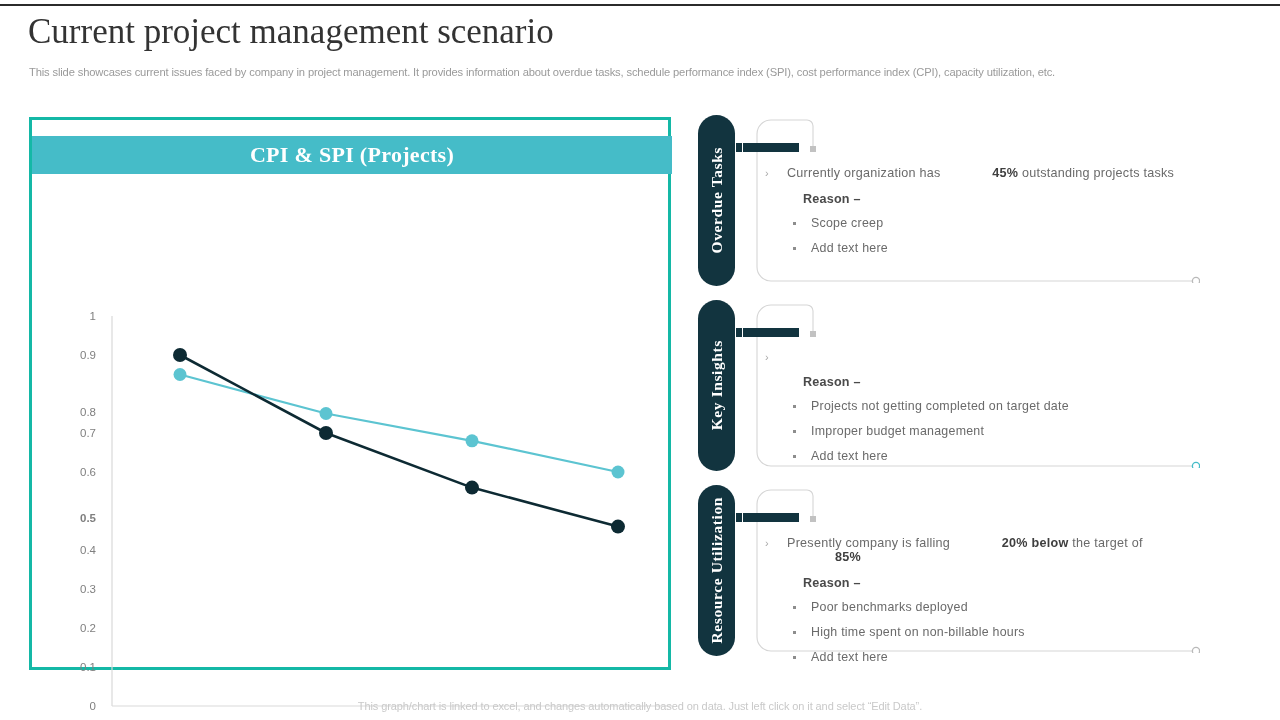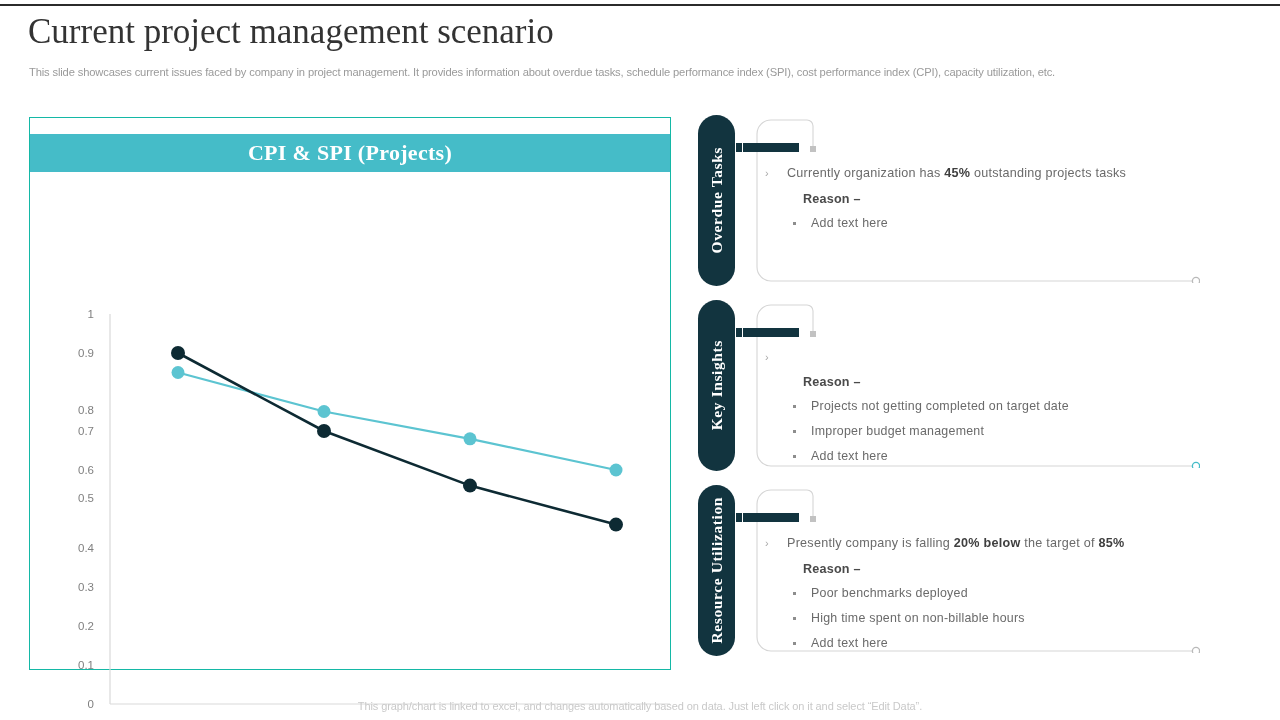--- a/index.html
+++ b/index.html
@@ -40,21 +40,21 @@
     color: #9a9a9a;
     letter-spacing: -0.15px;
     white-space: nowrap;
   }
 
   
   .chart-panel {
     position: absolute;
     left: 29px; top: 117px;
     width: 642px; height: 553px;
-    border: 1px solid #14b8a6;
+    border: 3px solid #14b8a6;
     background: #ffffff;
   }
 
   .chart-header {
     position: absolute;
     left: 0; top: 16px;
     width: 640px; height: 38px;
     background: #45bcc8;
     display: flex;
     align-items: center;
@@ -162,21 +162,21 @@
     color: #6a6a6a;
     margin-bottom: 12px;
   }
   .chev {
     color: #a8a8a8;
     font-size: 11px;
     width: 22px;
     flex: 0 0 22px;
   }
   .headline-text { letter-spacing: 0.25px; }
-  .headline-text b { color: #3f3f3f; font-weight: bold; }
+  .headline-text b { color: #3f3f3f; font-weight: bold; margin-left: 48px; }
 
   .reason {
     font-size: 12.6px;
     font-weight: bold;
     color: #4a4a4a;
     margin-left: 0px;
     margin-bottom: 10px;
     letter-spacing: 0.2px;
     padding-left: 38px;
   }
@@ -224,21 +224,21 @@
   </div>
 
   <div class="plot-wrap">
 
     <div class="y-labels">
         <span style="top: 0px;">1</span>
         <span style="top: 39px;">0.9</span>
         <span style="top: 78px; margin-top: 18px;">0.8</span>
         <span style="top: 117px;">0.7</span>
         <span style="top: 156px;">0.6</span>
-        <span style="top: 184px;">0.5</span>
+        <span style="top: 202px; font-weight: bold;">0.5</span>
         <span style="top: 234px;">0.4</span>
         <span style="top: 273px;">0.3</span>
         <span style="top: 312px; padding-left: 26px;">0.2</span>
         <span style="top: 351px;">0.1</span>
         <span style="top: 390px;">0</span>
       </div>
 
     <svg class="plot-svg" width="640" height="560">
       <g>
         <line id="axis-y" x1="80" y1="136" x2="80" y2="526" stroke="#d9d9d9" stroke-width="1.2"></line>
@@ -275,20 +275,21 @@
         </svg>
         <div class="card-accent"></div>
         <div class="card-accent-tick"></div>
         <div class="card-content">
           <div class="headline">
             <span class="chev">›</span>
             <span class="headline-text">Currently  organization  has <b>45%</b> outstanding  projects tasks</span>
           </div>
           <div class="reason">Reason –</div>
           <ul class="bullets">
+            <li>Scope creep</li>
             <li>Add text here</li>
           </ul>
         </div>
       </div>
     </div>
     <div class="card-block">
       <div class="pill">
         <span class="pill-text">Key Insights</span>
       </div>
       <div class="card-body">

